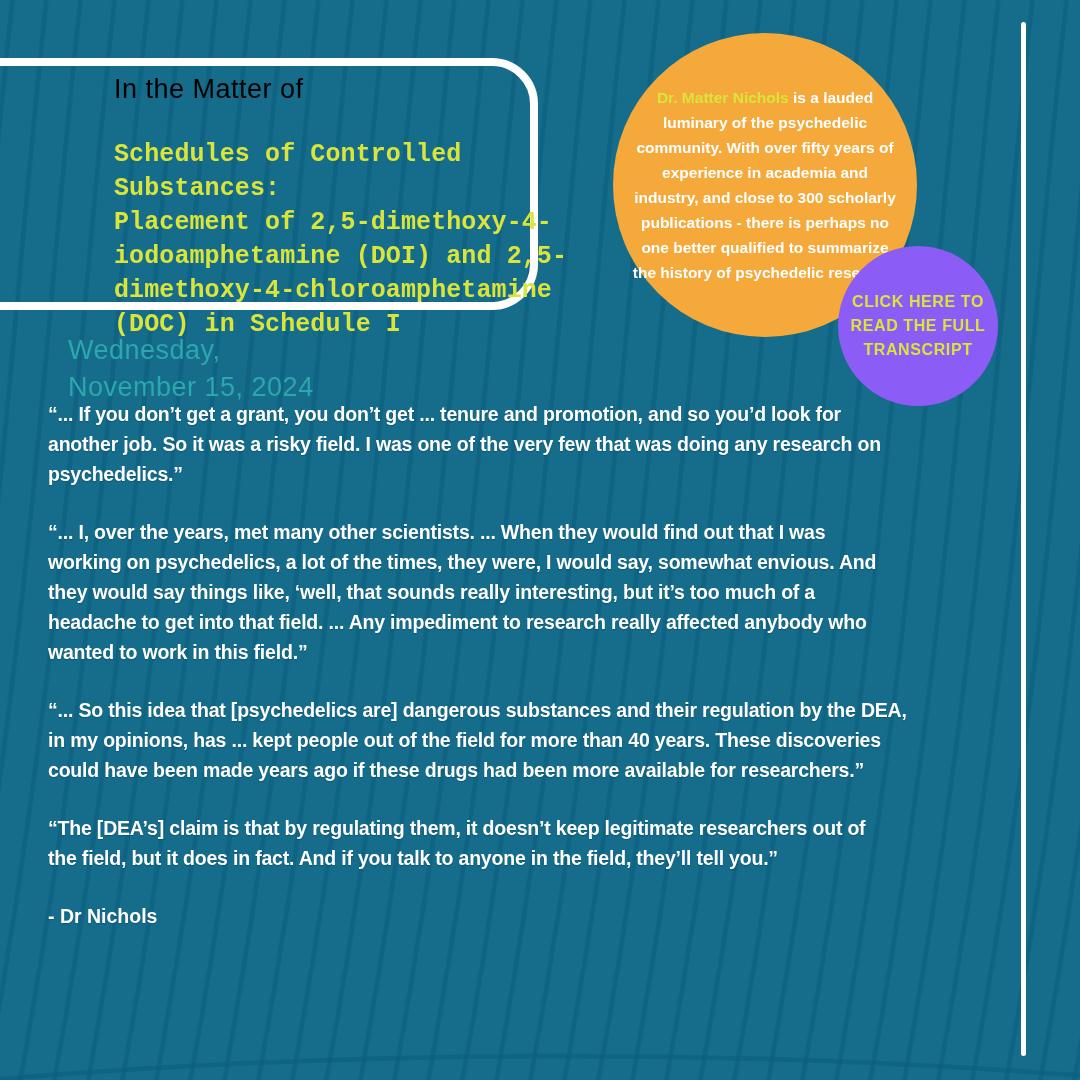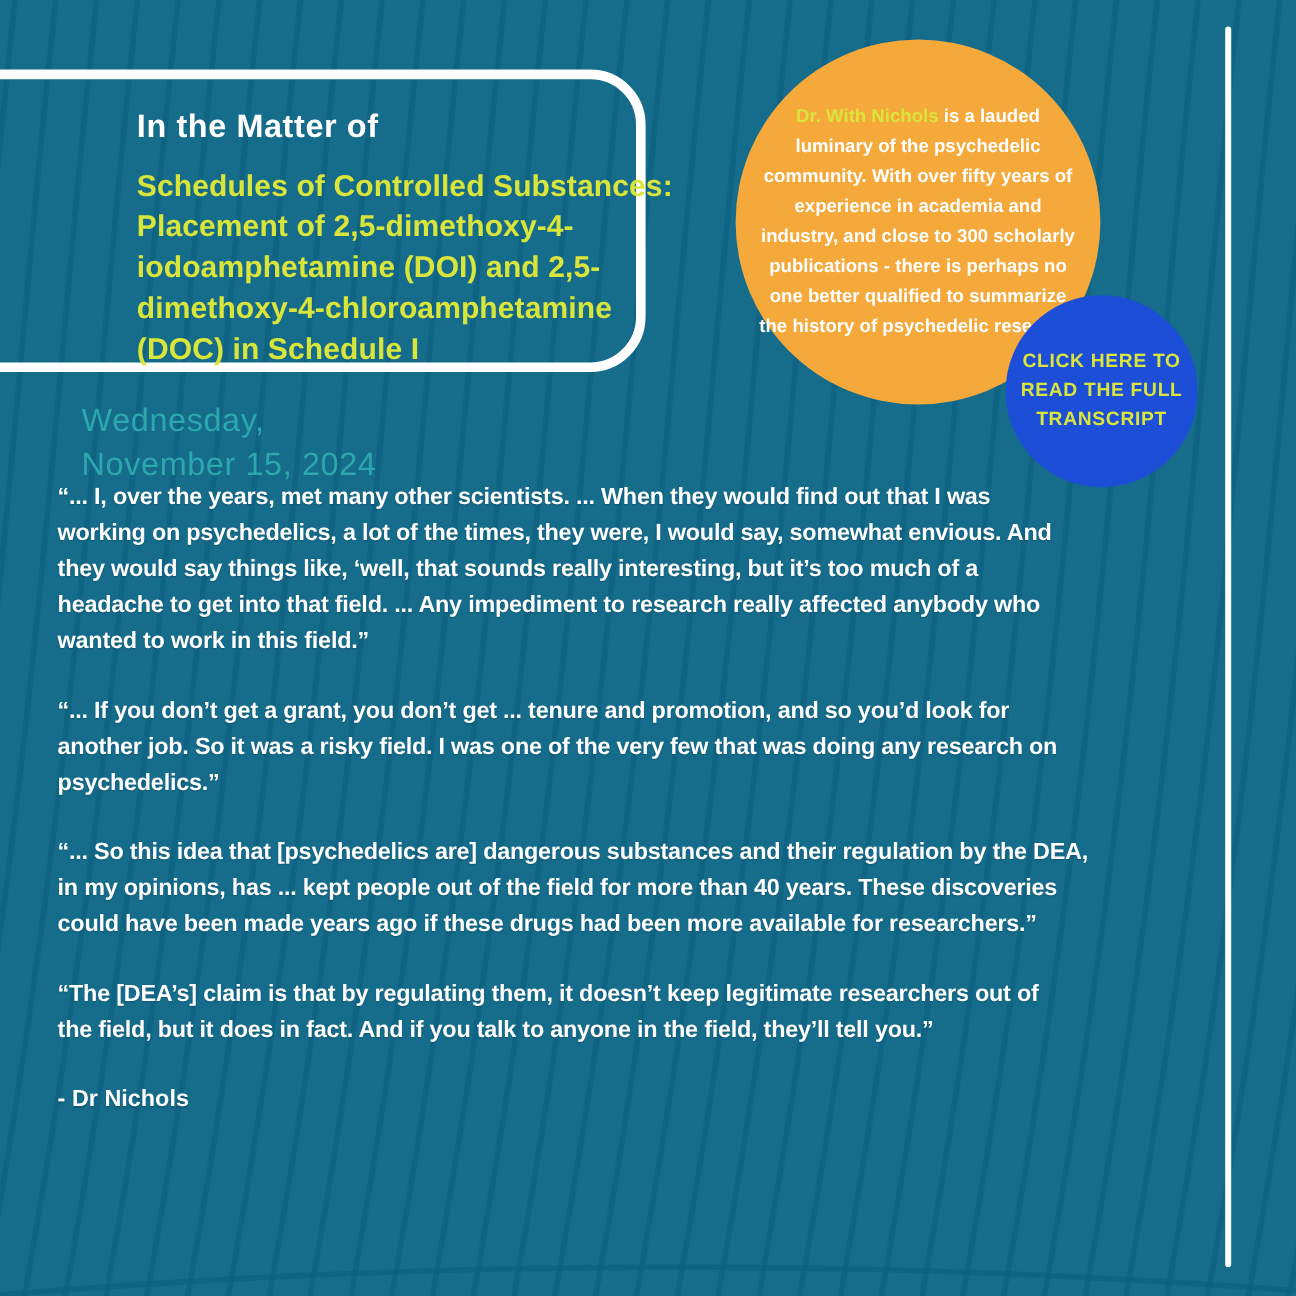--- a/index.html
+++ b/index.html
@@ -10,47 +10,47 @@
   }
   .bg-svg{position:absolute;left:0;top:0;width:1080px;height:1080px;display:block;}
 
   
   .case-box{
     position:absolute;left:-46px;top:58px;width:584px;height:252px;
     border:8px solid #ffffff;border-radius:46px;box-sizing:border-box;
   }
   .eyebrow{
     position:absolute;left:114px;top:74px;
-    font-size:27px;font-weight:700;color:#ffffff;letter-spacing:0.5px;margin-top:16px;
+    font-size:27px;font-weight:400;color:#000000;letter-spacing:0.5px;
   }
   .case-title{
     position:absolute;left:114px;top:138px;width:470px;
     font-size:25px;font-weight:700;color:#D9E53B;line-height:34px;
-    white-space:pre-line;letter-spacing:0.1px;
+    white-space:pre-line;letter-spacing:0.1px;font-family:Liberation Mono, monospace;
   }
   .event-date{
     position:absolute;left:68px;top:332px;
     font-size:27px;font-weight:400;color:#2CA7AC;line-height:37px;
     white-space:pre-line;letter-spacing:0.5px;
   }
 
   
   .intro-circle{
     position:absolute;left:613px;top:33px;width:304px;height:304px;
     border-radius:50%;background:#F6A93B;
     display:flex;align-items:center;justify-content:center;text-align:center;
   }
   .intro-circle p{
     margin:0;padding:0 18px;
     font-size:15.5px;font-weight:700;color:#ffffff;line-height:25px;
   }
   .intro-name{color:#D9E53B;}
   .cta-circle{
     position:absolute;left:838px;top:246px;width:160px;height:160px;
-    border-radius:50%;background:#1d4ed8;cursor:pointer;
+    border-radius:50%;background:#8b5cf6;cursor:pointer;
     display:flex;align-items:center;justify-content:center;text-align:center;
   }
   .cta-text{
     font-size:16px;font-weight:700;color:#D9E53B;line-height:24px;
     letter-spacing:0.6px;white-space:pre-line;
   }
 
   
   .divider{
     position:absolute;left:1021px;top:22px;width:5px;height:1034px;
@@ -133,40 +133,40 @@
   <div class="case-title">Schedules of Controlled Substances:
 Placement of 2,5-dimethoxy-4-
 iodoamphetamine (DOI) and 2,5-
 dimethoxy-4-chloroamphetamine
 (DOC) in Schedule I</div>
 
   <div class="event-date">Wednesday,
 November 15, 2024</div>
 
   <div class="intro-circle">
-    <p><span class="intro-name">Dr. With Nichols</span> <span>is a lauded luminary of the psychedelic community. With over fifty years of experience in academia and industry, and close to 300 scholarly publications - there is perhaps no one better qualified to summarize the history of psychedelic research.</span></p>
+    <p><span class="intro-name">Dr. Matter Nichols</span> <span>is a lauded luminary of the psychedelic community. With over fifty years of experience in academia and industry, and close to 300 scholarly publications - there is perhaps no one better qualified to summarize the history of psychedelic research.</span></p>
   </div>
 
   <div class="cta-circle">
     <div class="cta-text">CLICK HERE TO
 READ THE FULL
 TRANSCRIPT</div>
   </div>
 
   <div class="divider"></div>
 
   <div class="quotes">
+    <p>“... If you don’t get a grant, you don’t get ... tenure and promotion, and so you’d look for
+another job. So it was a risky field. I was one of the very few that was doing any research on
+psychedelics.”</p>
     <p>“... I, over the years, met many other scientists. ... When they would find out that I was
 working on psychedelics, a lot of the times, they were, I would say, somewhat envious. And
 they would say things like, ‘well, that sounds really interesting, but it’s too much of a
 headache to get into that field. ... Any impediment to research really affected anybody who
 wanted to work in this field.”</p>
-    <p>“... If you don’t get a grant, you don’t get ... tenure and promotion, and so you’d look for
-another job. So it was a risky field. I was one of the very few that was doing any research on
-psychedelics.”</p>
     <p>“... So this idea that [psychedelics are] dangerous substances and their regulation by the DEA,
 in my opinions, has ... kept people out of the field for more than 40 years. These discoveries
 could have been made years ago if these drugs had been more available for researchers.”</p>
     <p>“The [DEA’s] claim is that by regulating them, it doesn’t keep legitimate researchers out of
 the field, but it does in fact. And if you talk to anyone in the field, they’ll tell you.”</p>
     <div class="signature">- Dr Nichols</div>
   </div>
 
 </div>
 

